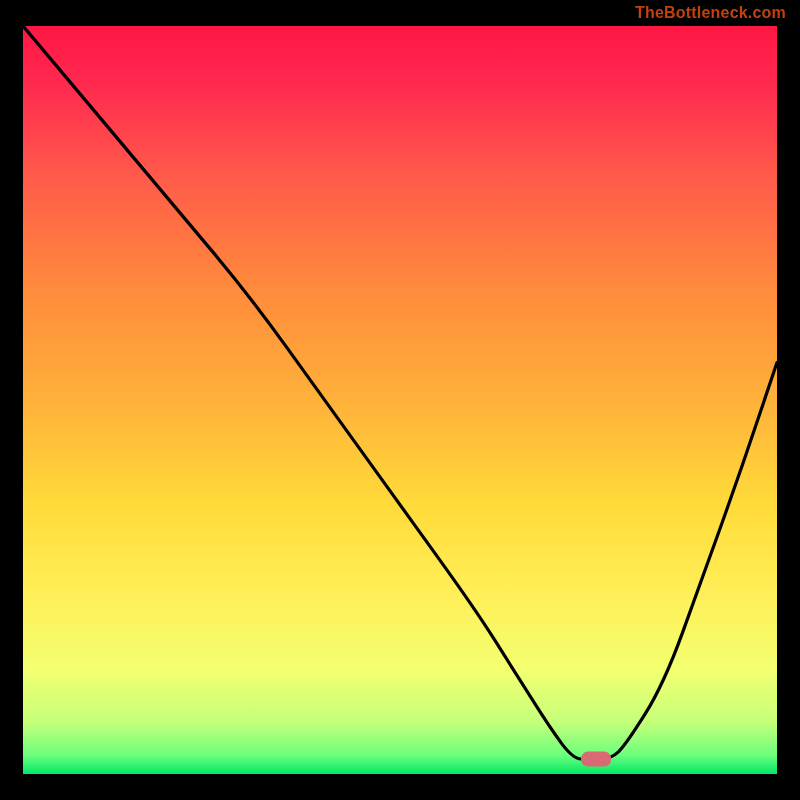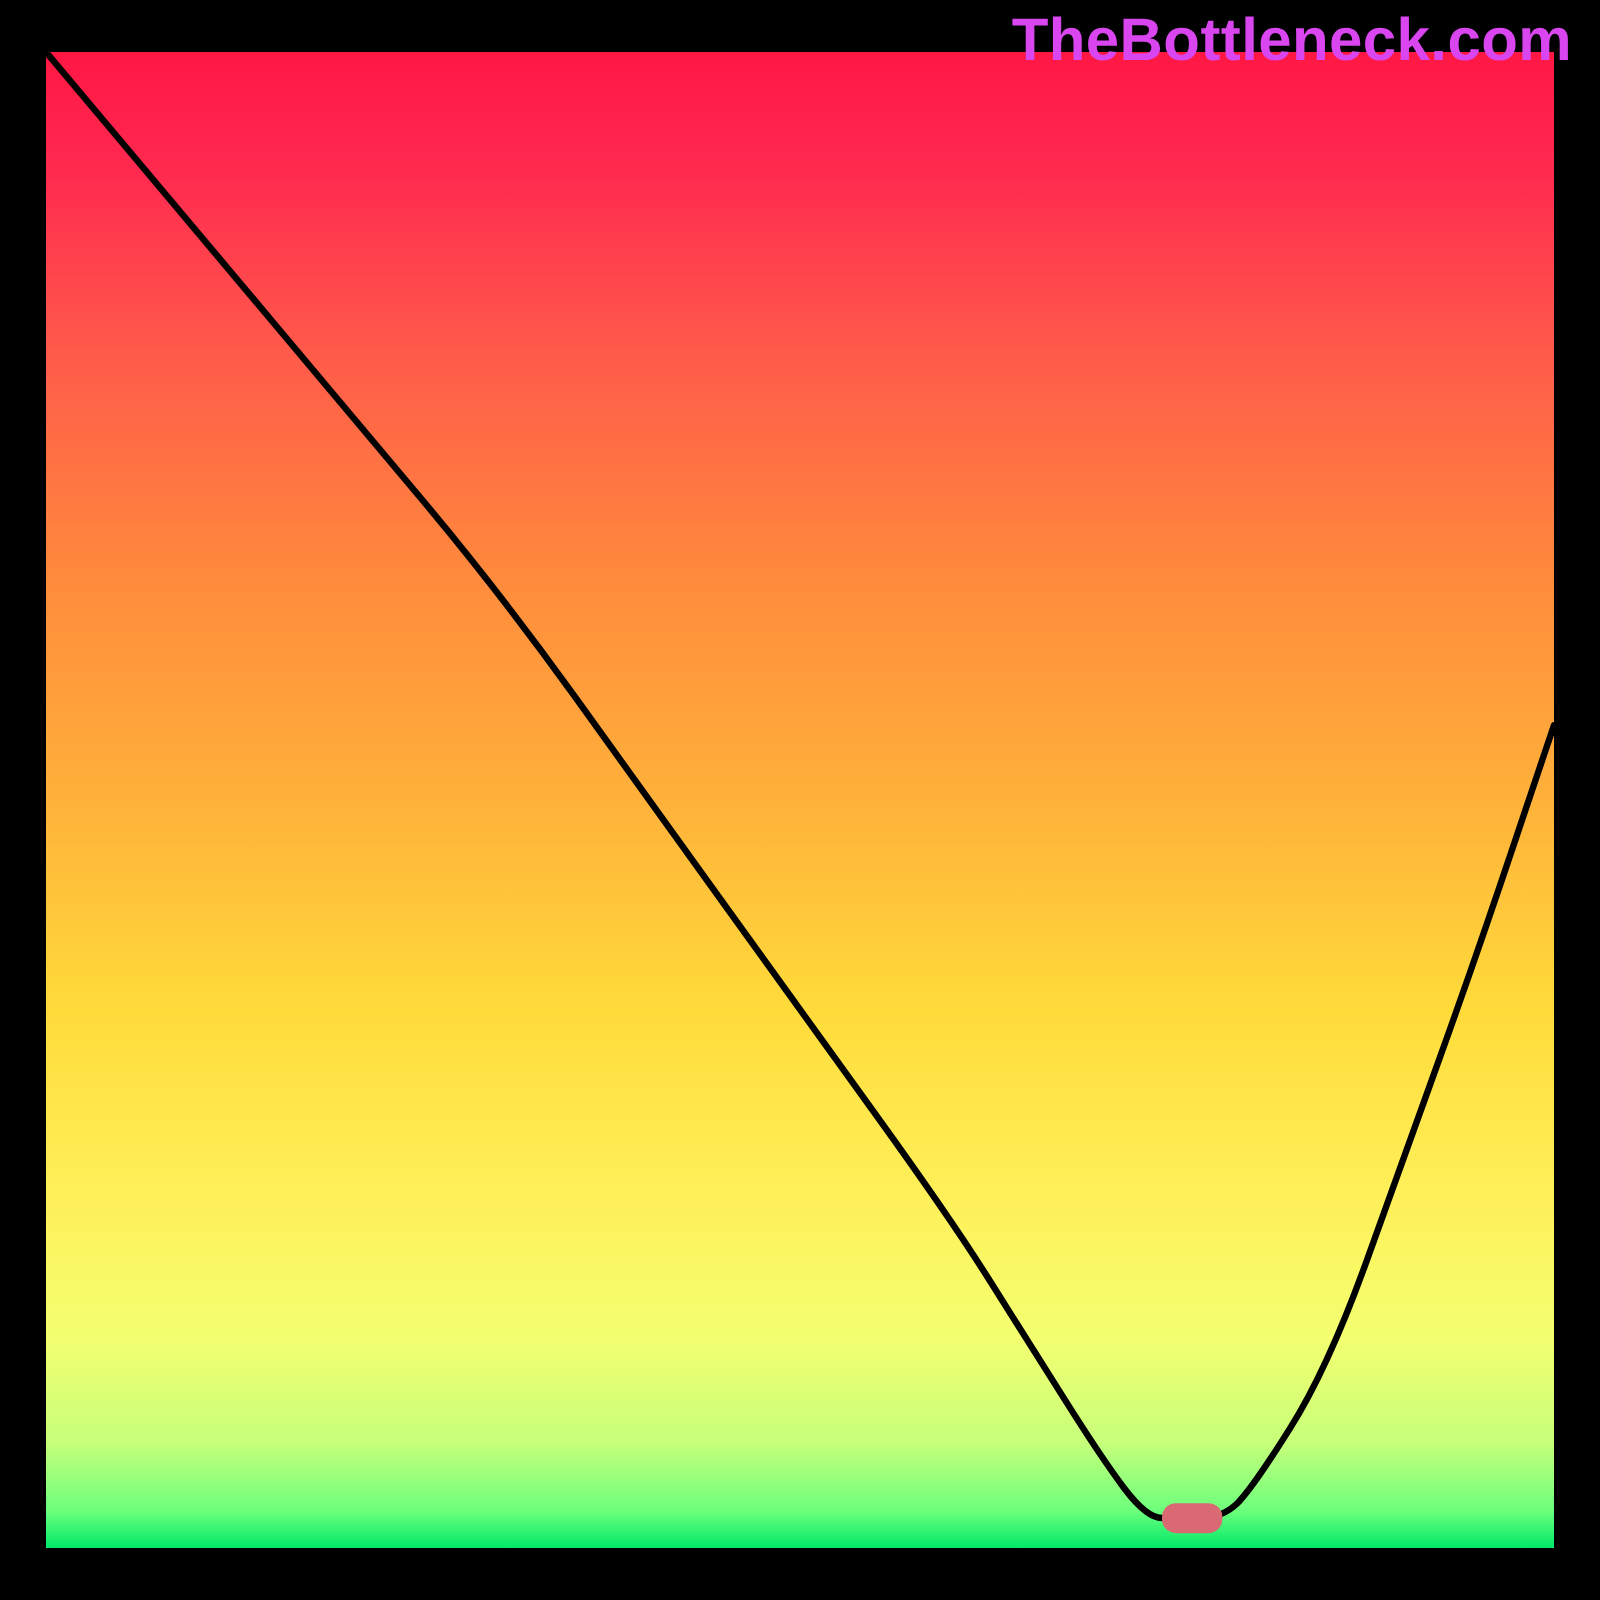--- a/index.html
+++ b/index.html
@@ -14,23 +14,23 @@
     position: relative;
     width: 800px;
     height: 800px;
     background: #000;
   }
   .watermark {
     position: absolute;
     top: 4px;
     right: 14px;
     font-family: Arial, Helvetica, sans-serif;
-    font-size: 30px;
+    font-size: 16px;
     font-weight: 600;
-    color: #d946ef;
+    color: #c2410c;
     letter-spacing: 0.2px;
     z-index: 10;
   }
   svg.plot {
     position: absolute;
     left: 0;
     top: 0;
     width: 800px;
     height: 800px;
   }

